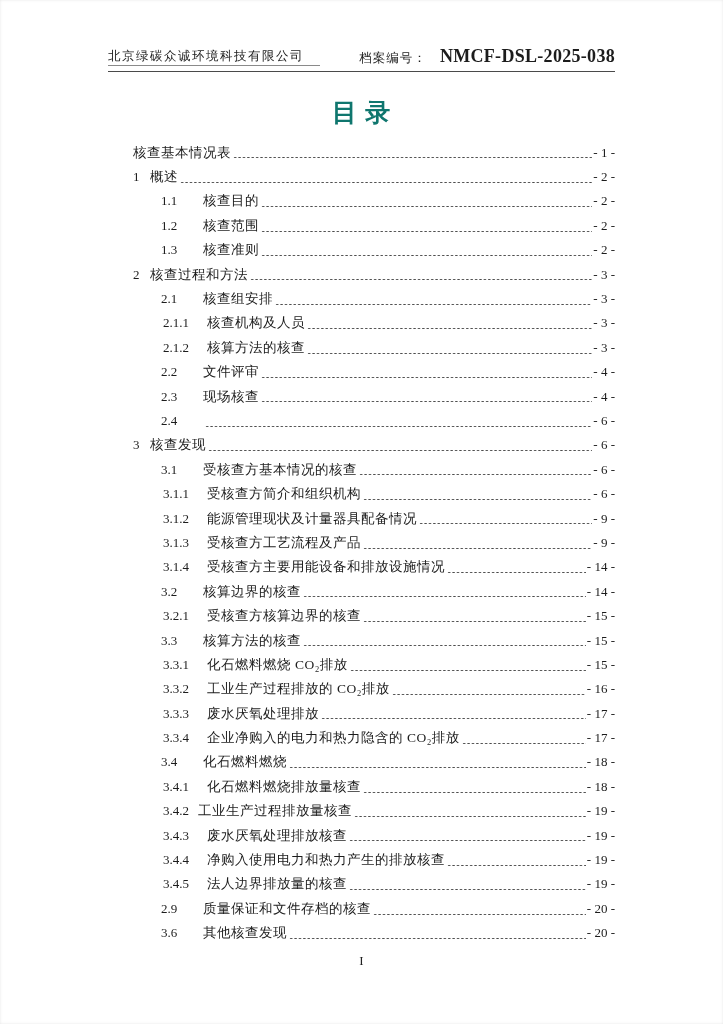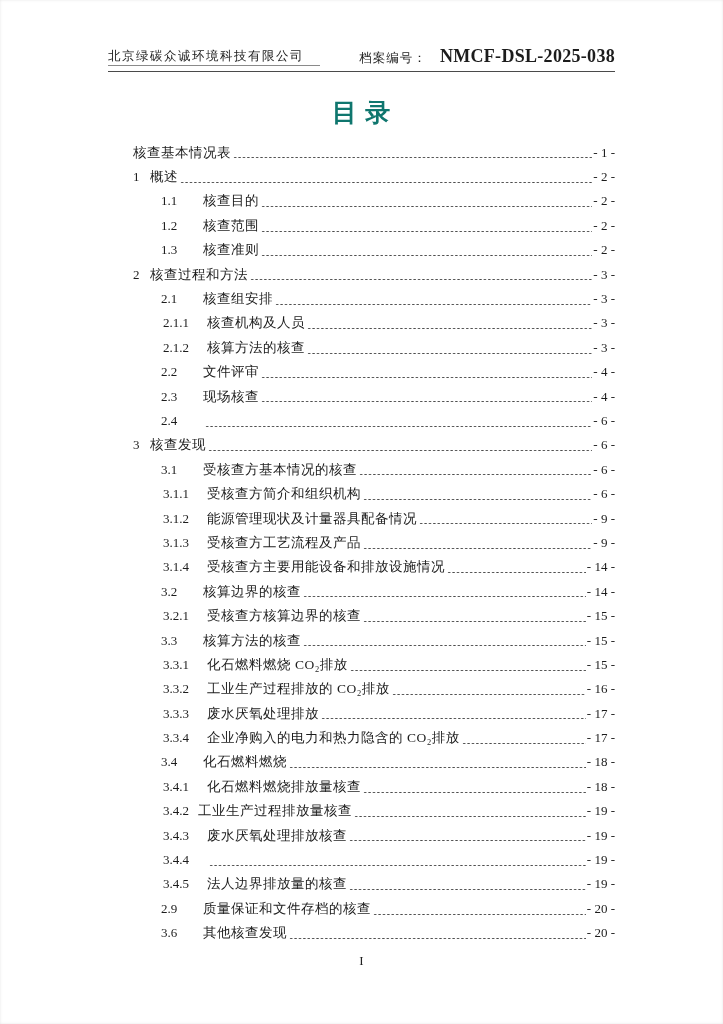--- a/index.html
+++ b/index.html
@@ -276,20 +276,21 @@
       <span class="toc-page">- 19 -</span>
     </div>
       <div class="toc-row lv-2">
       <span class="toc-num">3.4.3</span>
       <span class="toc-title">废水厌氧处理排放核查</span>
       <span class="toc-dots"></span>
       <span class="toc-page">- 19 -</span>
     </div>
       <div class="toc-row lv-2">
       <span class="toc-num">3.4.4</span>
+      <span class="toc-title">净购入使用电力和热力产生的排放核查</span>
       <span class="toc-dots"></span>
       <span class="toc-page">- 19 -</span>
     </div>
       <div class="toc-row lv-2">
       <span class="toc-num">3.4.5</span>
       <span class="toc-title">法人边界排放量的核查</span>
       <span class="toc-dots"></span>
       <span class="toc-page">- 19 -</span>
     </div>
       <div class="toc-row lv-1">

